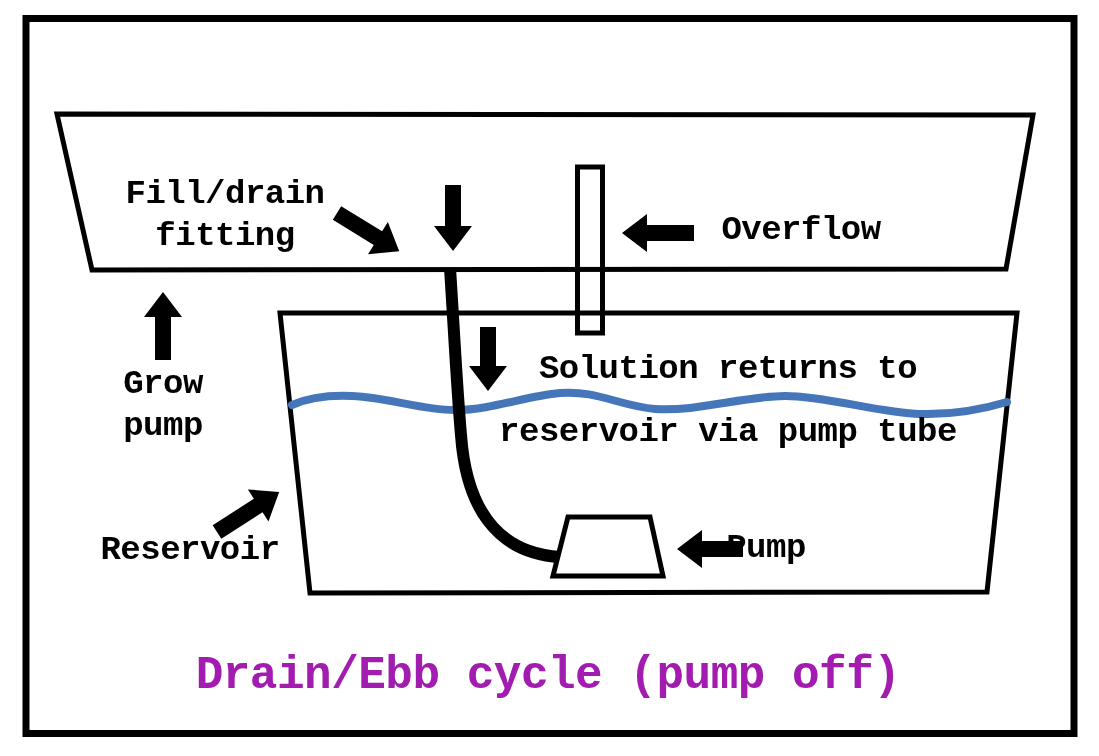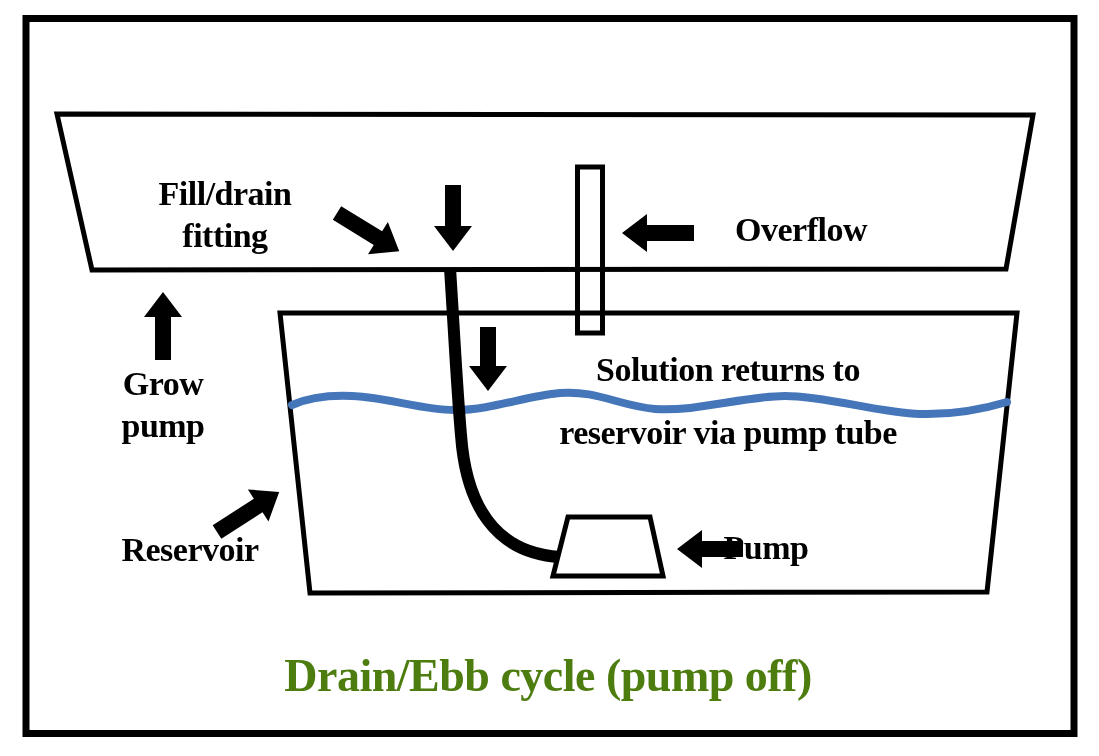--- a/index.html
+++ b/index.html
@@ -1,20 +1,20 @@
 <!DOCTYPE html>
 <html><head>
 <meta charset="utf-8">
 <style>
   html,body{margin:0;padding:0;background:#ffffff;}
   .stage{
     position:relative;
     width:1099px;height:756px;
     background:#ffffff;
-    font-family:Liberation Serif, serif;
+    font-family:Liberation Mono, monospace;
     overflow:hidden;
   }
   .stage svg{position:absolute;left:0;top:0;}
   .lbl{
     position:absolute;
     transform:translate(-50%,-50%);
     text-align:center;
     font-weight:700;
     font-size:34px;
     line-height:42px;
@@ -89,15 +89,15 @@
 
   <div class="lbl lbl-solution" style="left:728px;top:401px;">
     <span>Solution returns to</span>
     <span>reservoir via pump tube</span>
   </div>
 
   <div class="lbl" style="left:190px;top:550px;">Reservoir</div>
 
   <div class="lbl" style="left:766px;top:548px;">Pump</div>
 
-  <div class="lbl lbl-caption" style="left: 548px; top: 676px; color: #4d7c0f;">Drain/Ebb cycle (pump off)</div>
+  <div class="lbl lbl-caption" style="left: 548px; top: 676px; color: #a21caf;">Drain/Ebb cycle (pump off)</div>
 
 </div>
 
 </body></html>

